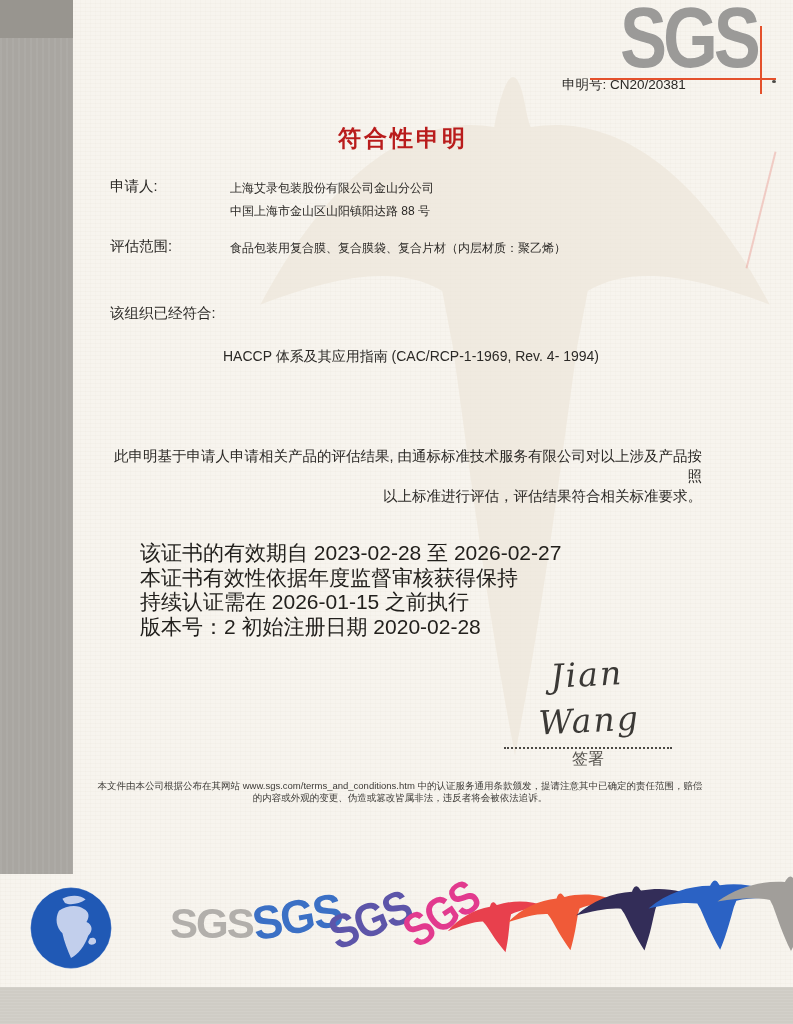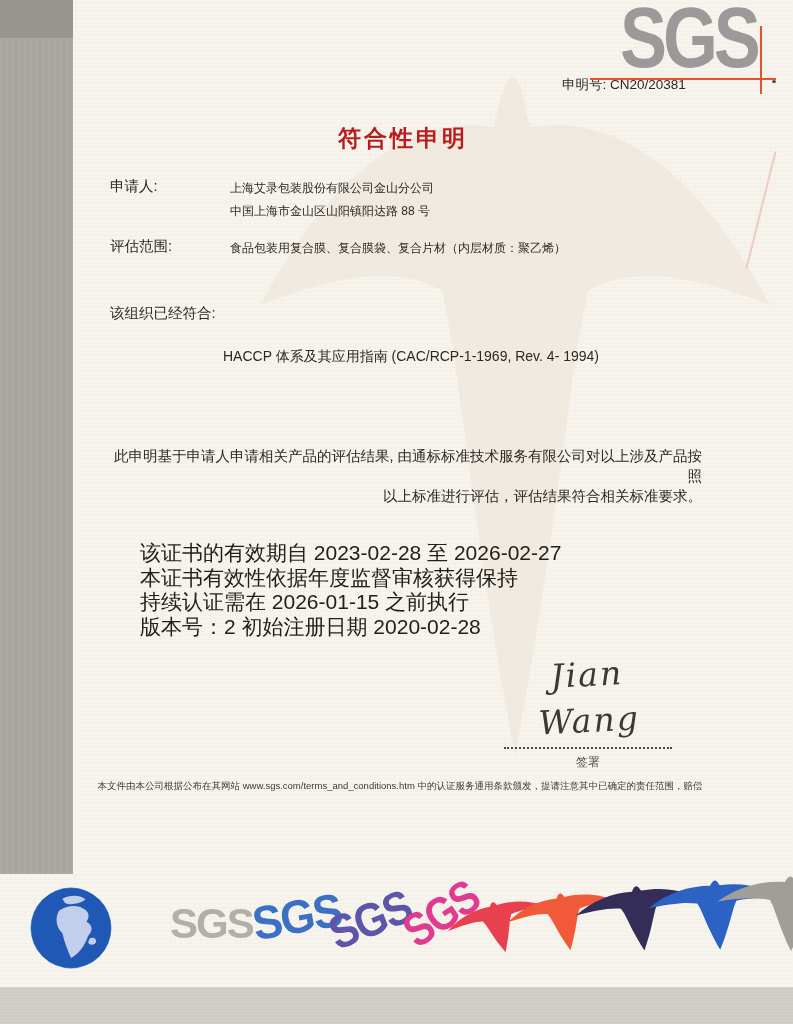--- a/index.html
+++ b/index.html
@@ -54,21 +54,21 @@
 
   .validity{position:absolute;left:140px;top:541px;width:520px;font-size:21px;line-height:24.5px;z-index:4;color:#22201d;}
 
   .signature-block{position:absolute;left:498px;top:652px;width:180px;z-index:4;text-align:center;}
   .signature-name{
     font-size:33px;color:#3b3936;font-style:italic;letter-spacing:2px;
     transform:rotate(-3deg);display:inline-block;line-height:1.4;
     font-family:"DejaVu Serif", serif;
   }
   .signature-line{margin:2px 6px 0 6px;border-bottom:2px dotted #4a4844;height:1px;}
-  .signature-label{font-size:12px;margin-top:5px;color:#55524d;}
+  .signature-label{font-size:16px;color:#55524d;}
 
   .footer-text{position:absolute;left:68px;top:780px;width:664px;text-align:center;font-size:9.5px;line-height:11.5px;color:#3c3a36;z-index:4;}
 
   
   .globe{position:absolute;left:28px;top:885px;width:86px;height:86px;z-index:4;}
   .band-sgs{position:absolute;z-index:4;font-weight:bold;line-height:1;letter-spacing:-2px;transform-origin:center;}
   .band-sgs.s1{left:170px;top:903px;font-size:42px;}
   .band-sgs.s2{left:250px;top:893px;font-size:47px;transform:rotate(-10deg) scaleX(.95);}
   .band-sgs.s3{left:323px;top:896px;font-size:47px;transform:rotate(-22deg) scaleX(.9);}
   .band-sgs.s4{left:394px;top:890px;font-size:47px;transform:rotate(-34deg) scaleX(.85);}
@@ -139,20 +139,21 @@
 </div>
 
 <div class="signature-block">
   <span class="signature-name">Jian Wang</span>
   <div class="signature-line"></div>
   <div class="signature-label">签署</div>
 </div>
 
 <div class="footer-text">
   <div>本文件由本公司根据公布在其网站 www.sgs.com/terms_and_conditions.htm 中的认证服务通用条款颁发，提请注意其中已确定的责任范围，赔偿</div>
+  <div>的内容或外观的变更、伪造或篡改皆属非法，违反者将会被依法追诉。</div>
 </div>
 
 <div class="bottom-band"></div>
 
 <div class="globe">
   <svg viewBox="0 0 100 100">
     <circle cx="50" cy="50" r="47" fill="#2059b5"></circle>
     <path fill="#c2cfec" d="M40 16 C48 11 62 11 67 17 C60 22 49 24 43 21 Z M36 30 C44 24 58 22 65 28 C71 31 72 37 68 43 C75 46 76 53 70 59 C66 71 58 81 50 85 C46 75 42 66 40 56 C33 50 31 39 36 30 Z M72 62 C76 60 80 62 79 67 C76 71 70 70 70 66 Z"></path>
     <circle cx="50" cy="50" r="47" fill="none" stroke="rgba(255,255,255,0.25)" stroke-width="1"></circle>
   </svg>

